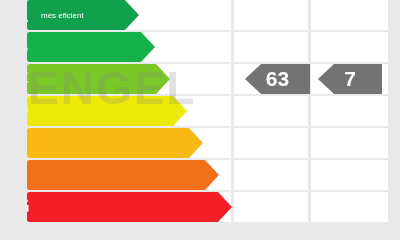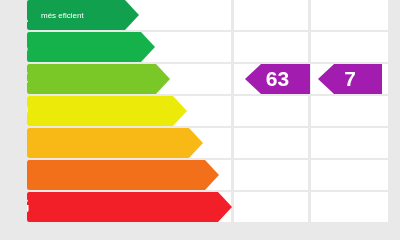--- a/index.html
+++ b/index.html
@@ -93,21 +93,21 @@
     font-size: 8px;
     color: #ffffff;
     white-space: nowrap;
     z-index: 4;
   }
 
   
   .badge {
     position: absolute;
     height: 30px;
-    background: #a21caf;
+    background: #737373;
     color: #ffffff;
     font-size: 21px;
     font-weight: bold;
     text-align: center;
     line-height: 30px;
     clip-path: polygon(0 50%, 16px 0, 100% 0, 100% 100%, 16px 100%);
     z-index: 7;
   }
   .badge-primary   { left: 245px; width: 65px; }
   .badge-secondary { left: 318px; width: 64px; }
@@ -129,20 +129,21 @@
     height: 225px;
     background: #e9e9e9;
     z-index: 8;
   }
 </style>
 </head>
 <body>
 
 <div id="chart">
 
+  <div class="watermark">ENGEL</div>
 
   <div class="row" style="top:0px;">
     <div class="cell cell-1"></div>
     <div class="cell cell-2"></div>
     <div class="cell cell-3"></div>
     <div class="bar" style="width:112px;background:#10a04e;"></div>
     <div class="bar-letter">A</div>
     <div class="bar-note">més eficient</div>
   </div>
 

